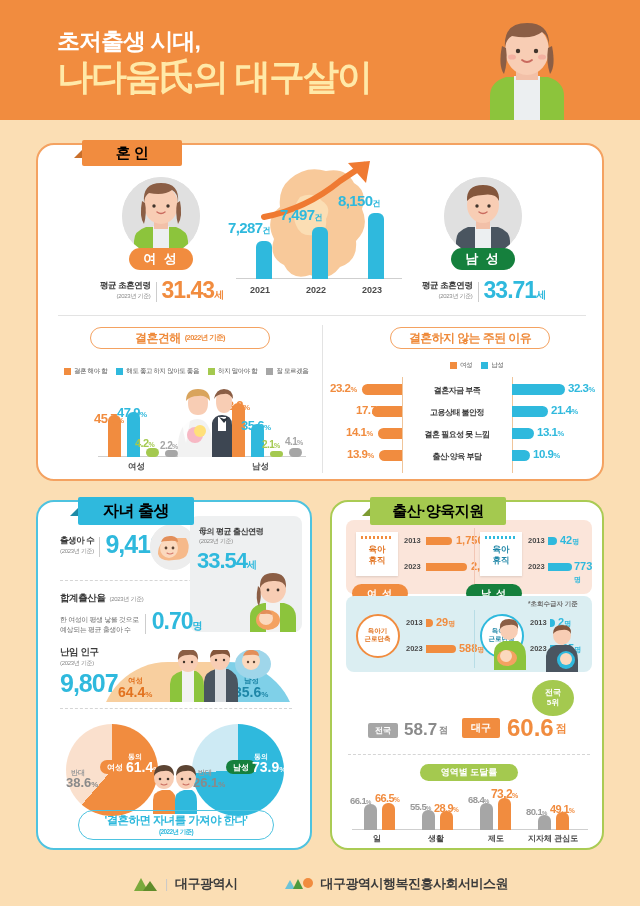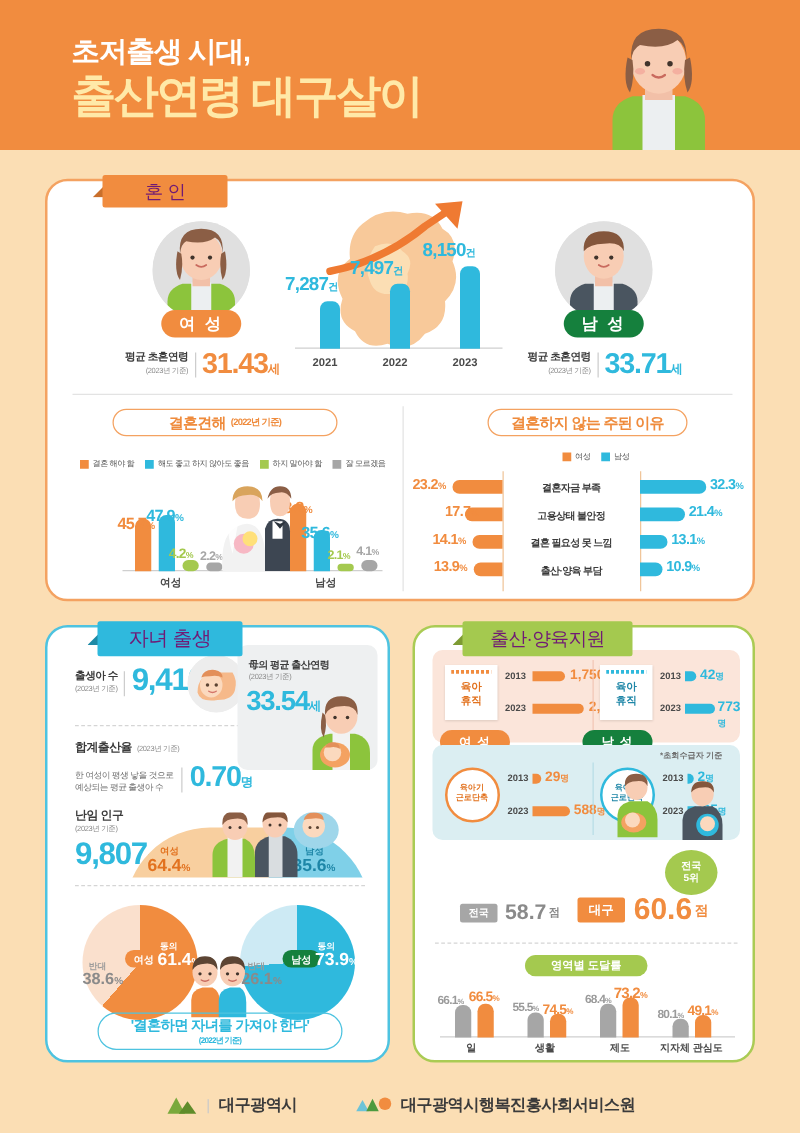--- a/index.html
+++ b/index.html
@@ -31,21 +31,21 @@
   .card {
     position: absolute; background: #ffffff; border-radius: 18px;
   }
   .card.orange { border: 2px solid #f4a261; }
   .card.blue   { border: 2px solid #4ec3e0; }
   .card.green  { border: 2px solid #aacb54; }
 
   .tab {
     position: absolute; height: 26px; padding: 0 6px; display: flex;
     align-items: center; justify-content: center;
-    font-size: 15px; font-weight: normal; color: #701a75; letter-spacing: -0.5px;
+    font-size: 15px; font-weight: bold; color: #000000; letter-spacing: -0.5px;
     z-index: 5;
   }
   .tab.orange { background: #f18c3f; }
   .tab.blue   { background: #2fb9dd; }
   .tab-green-bg { background: #a4c94f; }
   .tab-fold {
     position: absolute; width: 10px; height: 10px; z-index: 4;
   }
 
   
@@ -108,21 +108,21 @@
 
   .footer-logo-text { font-size: 13px; font-weight: bold; color: #3b3b3b; letter-spacing: -0.5px; }
 </style>
 </head>
 <body>
 
 <div class="page">
 
   <div class="header">
     <div class="header-title-sm">초저출생 시대,</div>
-    <div class="header-title-lg">출산연령 대구살이</div>
+    <div class="header-title-lg">나다움氏의 대구살이</div>
     <svg class="hdr-person" viewBox="0 0 110 102">
       <path d="M18 102 L18 78 Q18 64 34 59 L76 59 Q92 64 92 78 L92 102 Z" fill="#8cc43c"></path>
       <path d="M42 58 L68 58 L68 102 L42 102 Z" fill="#eceff1"></path>
       <path d="M44 44 L66 44 L66 62 L44 62 Z" fill="#f2c0a8"></path>
       <ellipse cx="55" cy="32" rx="22" ry="25" fill="#f8cdb4"></ellipse>
       <path d="M33 30 Q31 5 55 5 Q79 5 77 30 Q77 18 70 14 Q60 22 40 18 Q34 21 33 30 Z" fill="#8b5e45"></path>
       <path d="M30 28 Q26 48 32 56 Q36 44 34 30 Z" fill="#8b5e45"></path>
       <path d="M80 28 Q84 48 78 56 Q74 44 76 30 Z" fill="#8b5e45"></path>
       <circle cx="46" cy="33" r="2.2" fill="#40342c"></circle>
       <circle cx="64" cy="33" r="2.2" fill="#40342c"></circle>
@@ -348,21 +348,21 @@
         <ellipse cx="19" cy="24" rx="9" ry="10" fill="#fbd9be"></ellipse>
         <path d="M11 18 Q13 11 22 12 Q28 13 28 18 Q24 16 18 17 Q13 17 11 18 Z" fill="#e38f5a"></path>
         <circle cx="16" cy="24" r="1.4" fill="#5c4433"></circle>
         <circle cx="23" cy="24" r="1.4" fill="#5c4433"></circle>
         <path d="M17 29 Q20 31 23 29" stroke="#d4766a" stroke-width="1.1" fill="none" stroke-linecap="round"></path>
       </svg>
     </div>
 
     <div style="position:absolute; left:22px; top:78px; width:232px; border-top:1px dashed #d5d5d5;"></div>
 
-    <div class="panel" style="left:152px; top:14px; width:112px; height:100px; background:#eef0f1;">
+    <div class="panel" style="left:152px; top:14px; width:112px; height:116px; background:#eef0f1;">
       <div class="stat-label" style="position:absolute; left:9px; top:10px; font-size:8px;">母의 평균 출산연령</div>
       <div class="stat-sub" style="position:absolute; left:9px; top:21px;">(2023년 기준)</div>
       <div style="position:absolute; left:7px; top:32px; display:flex; align-items:baseline;">
         <span class="stat-big" style="font-size:22px; color:#2fb9dd;">33.54</span>
         <span style="font-size:10px; color:#2fb9dd; font-weight:bold;">세</span>
       </div>
       <svg style="position:absolute; right:2px; bottom:0; width:62px; height:62px;" viewBox="0 0 62 62">
         <path d="M12 62 L12 46 Q12 36 26 33 L46 33 Q58 36 58 48 L58 62 Z" fill="#8cc43c"></path>
         <path d="M28 32 L42 32 L42 62 L28 62 Z" fill="#f2f2f2"></path>
         <ellipse cx="35" cy="19" rx="13" ry="14" fill="#f8cdb4"></ellipse>
@@ -592,21 +592,21 @@
 
       <div class="vbar" style="left:22px; bottom:14px; width:13px; height:26px; background:#a6a6a6;"></div>
       <div class="vbar" style="left:40px; bottom:14px; width:13px; height:27px; background:#f18c3f;"></div>
       <div class="vlabel" style="left:8px; top:13px; font-size:9.5px; color:#9a9a9a;"><span>66.1</span><span style="font-size:6px;">%</span></div>
       <div class="vlabel" style="left:33px; top:10px; font-size:11px; color:#f18c3f;"><span>66.5</span><span style="font-size:6.5px;">%</span></div>
       <div style="position:absolute; left:31px; bottom:0; font-size:8px; color:#4a4a4a; font-weight:bold;">일</div>
 
       <div class="vbar" style="left:80px; bottom:14px; width:13px; height:20px; background:#a6a6a6;"></div>
       <div class="vbar" style="left:98px; bottom:14px; width:13px; height:19px; background:#f18c3f;"></div>
       <div class="vlabel" style="left:68px; top:19px; font-size:9.5px; color:#9a9a9a;"><span>55.5</span><span style="font-size:6px;">%</span></div>
-      <div class="vlabel" style="left:92px; top:20px; font-size:11px; color:#f18c3f;"><span>74.5</span><span style="font-size:6.5px;">%</span></div>
+      <div class="vlabel" style="left:92px; top:20px; font-size:11px; color:#f18c3f;"><span>28.9</span><span style="font-size:6.5px;">%</span></div>
       <div style="position:absolute; left:86px; bottom:0; font-size:8px; color:#4a4a4a; font-weight:bold;">생활</div>
 
       <div class="vbar" style="left:138px; bottom:14px; width:13px; height:27px; background:#a6a6a6;"></div>
       <div class="vbar" style="left:156px; bottom:14px; width:13px; height:32px; background:#f18c3f;"></div>
       <div class="vlabel" style="left:126px; top:12px; font-size:9.5px; color:#9a9a9a;"><span>68.4</span><span style="font-size:6px;">%</span></div>
       <div class="vlabel" style="left:149px; top:5px; font-size:12px; color:#f18c3f;"><span>73.2</span><span style="font-size:7px;">%</span></div>
       <div style="position:absolute; left:146px; bottom:0; font-size:8px; color:#4a4a4a; font-weight:bold;">제도</div>
 
       <div class="vbar" style="left:196px; bottom:14px; width:13px; height:15px; background:#a6a6a6;"></div>
       <div class="vbar" style="left:214px; bottom:14px; width:13px; height:18px; background:#f18c3f;"></div>

